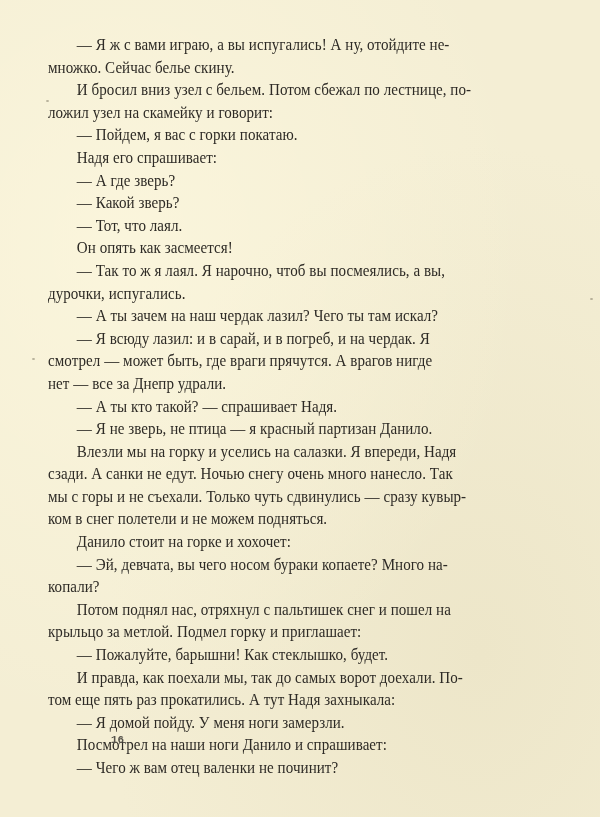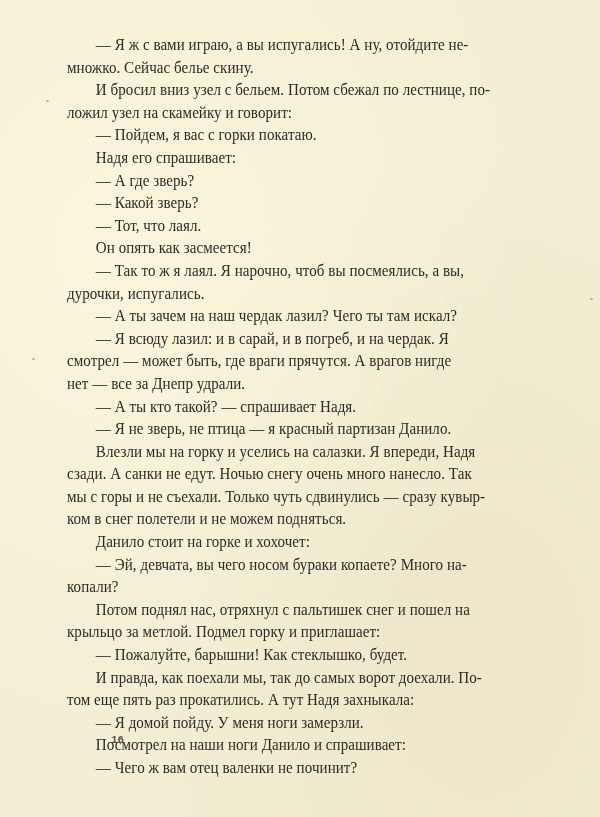--- a/index.html
+++ b/index.html
@@ -13,21 +13,21 @@
       background-image:
         radial-gradient(ellipse at 20% 30%, rgba(255,250,225,0.6), rgba(244,238,212,0) 60%),
         radial-gradient(ellipse at 80% 80%, rgba(230,222,190,0.5), rgba(244,238,212,0) 55%);
       position: relative;
       overflow: hidden;
       font-family: "Liberation Serif", "DejaVu Serif", serif;
       color: #2e2b26;
     }
     .page {
       position: absolute;
-      left: 67px;
+      left: 48px;
       top: 34px;
       width: 521px;
     }
     .line {
       font-size: 16.2px;
       line-height: 22.6px;
       height: 22.6px;
       white-space: nowrap;
       letter-spacing: 0.05px;
       transform: scaleX(0.93);

